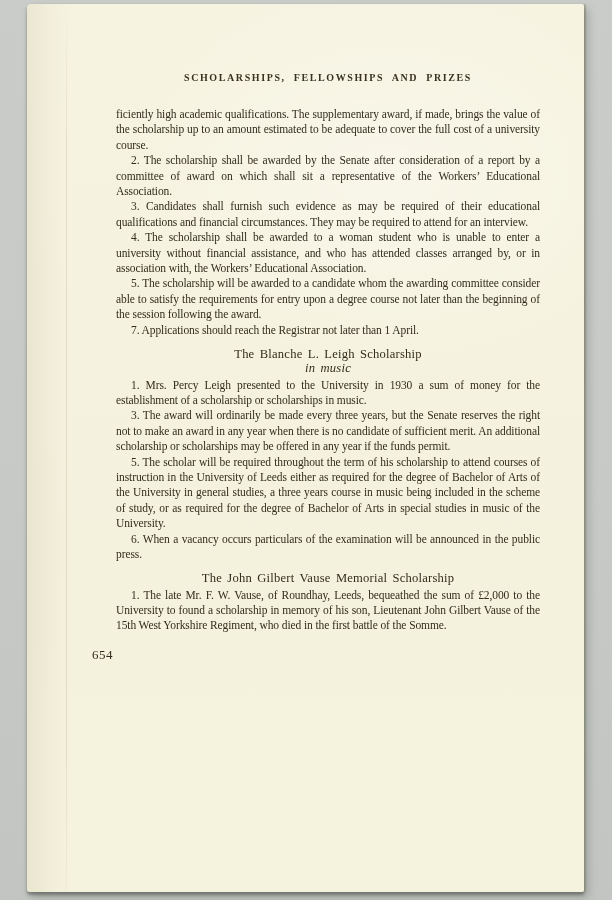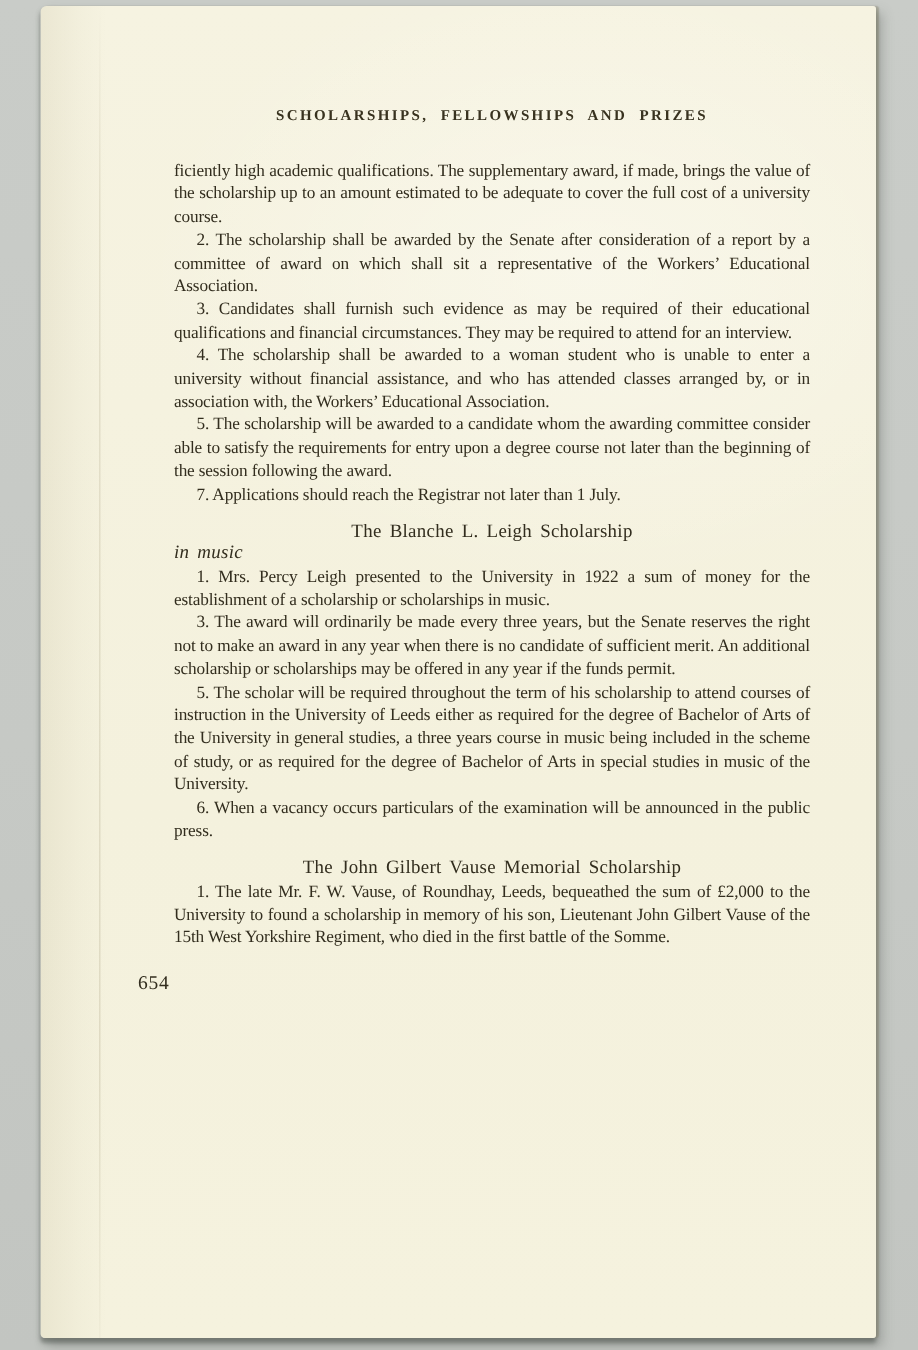--- a/index.html
+++ b/index.html
@@ -77,21 +77,21 @@
     line-height: 14.2px;
     text-align: center;
     color: #322d1e;
     letter-spacing: 0.2px;
     word-spacing: 2px;
   }
   .section-subtitle {
     font-size: 12.6px;
     font-style: italic;
     line-height: 14.2px;
-    text-align: left;
+    text-align: center;
     letter-spacing: 0.2px;
     word-spacing: 2px;
     margin-bottom: 2px;
   }
   .folio {
     margin: 13px 0 0 -24px;
     font-size: 13px;
     letter-spacing: 0.5px;
     color: #322d1e;
     font-family: Liberation Serif, serif;
@@ -106,26 +106,26 @@
     <div class="running-head">SCHOLARSHIPS, FELLOWSHIPS AND PRIZES</div>
 
     <div class="text-block">
 
       <p class="para noindent">ficiently high academic qualifications. The supplementary award, if made, brings the value of the scholarship up to an amount estimated to be adequate to cover the full cost of a university course.</p>
 
       <p class="para">2. The scholarship shall be awarded by the Senate after consideration of a report by a committee of award on which shall sit a representative of the Workers’ Educational Association.</p>
       <p class="para">3. Candidates shall furnish such evidence as may be required of their educational qualifications and financial circumstances. They may be required to attend for an interview.</p>
       <p class="para">4. The scholarship shall be awarded to a woman student who is unable to enter a university without financial assistance, and who has attended classes arranged by, or in association with, the Workers’ Educational Association.</p>
       <p class="para">5. The scholarship will be awarded to a candidate whom the awarding committee consider able to satisfy the requirements for entry upon a degree course not later than the beginning of the session following the award.</p>
-      <p class="para">7. Applications should reach the Registrar not later than 1 July.</p>
+      <p class="para">7. Applications should reach the Registrar not later than 1 April.</p>
 
       <h2 class="section-title">The Blanche L. Leigh Scholarship</h2>
       <div class="section-subtitle">in music</div>
 
-      <p class="para">1. Mrs. Percy Leigh presented to the University in 1922 a sum of money for the establishment of a scholarship or scholarships in music.</p>
+      <p class="para">1. Mrs. Percy Leigh presented to the University in 1930 a sum of money for the establishment of a scholarship or scholarships in music.</p>
       <p class="para">3. The award will ordinarily be made every three years, but the Senate reserves the right not to make an award in any year when there is no candidate of sufficient merit. An additional scholarship or scholarships may be offered in any year if the funds permit.</p>
       <p class="para">5. The scholar will be required throughout the term of his scholarship to attend courses of instruction in the University of Leeds either as required for the degree of Bachelor of Arts of the University in general studies, a three years course in music being included in the scheme of study, or as required for the degree of Bachelor of Arts in special studies in music of the University.</p>
       <p class="para">6. When a vacancy occurs particulars of the examination will be announced in the public press.</p>
 
       <h2 class="section-title" style="margin-bottom: 2px;">The John Gilbert Vause Memorial Scholarship</h2>
 
       <p class="para">1. The late Mr. F. W. Vause, of Roundhay, Leeds, bequeathed the sum of £2,000 to the University to found a scholarship in memory of his son, Lieutenant John Gilbert Vause of the 15th West Yorkshire Regiment, who died in the first battle of the Somme.</p>
 
       <div class="folio">654</div>
     </div>

